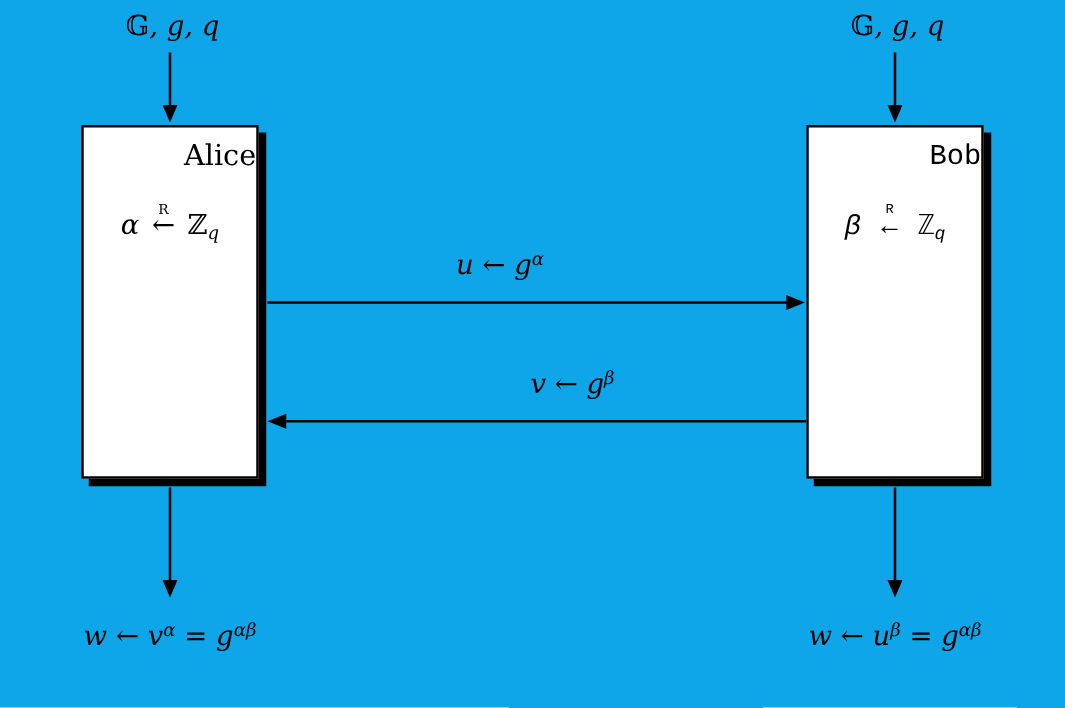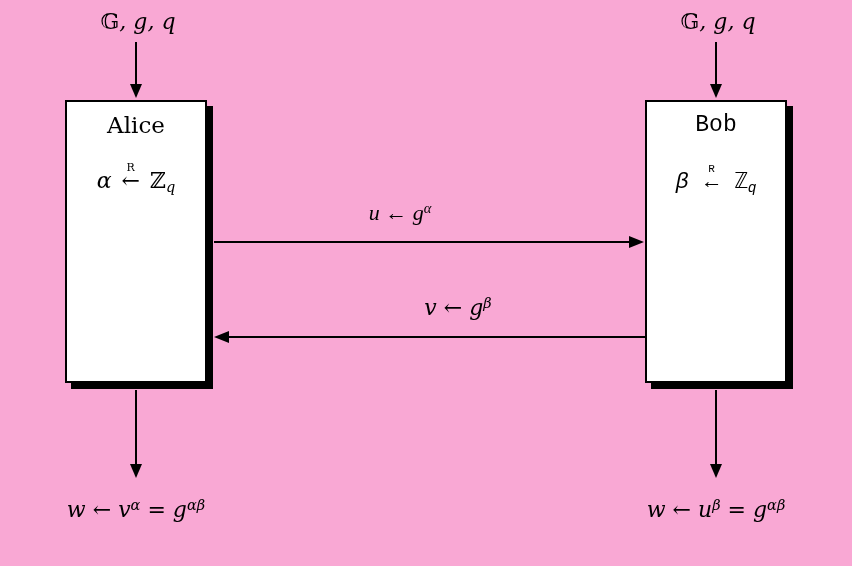--- a/index.html
+++ b/index.html
@@ -4,21 +4,21 @@
 <style>
   html, body {
     margin: 0;
     padding: 0;
     background: #fff;
   }
   .canvas {
     position: relative;
     width: 852px;
     height: 566px;
-    background: #f9a8d4;
+    background: #0ea5e9;
     color: #000;
     font-family: "DejaVu Serif", "DejaVu Sans", "Liberation Serif", serif;
     overflow: hidden;
   }
   .math {
     position: absolute;
     font-size: 22px;
     white-space: nowrap;
     line-height: 1.25;
   }
@@ -43,21 +43,21 @@
     height: 283px;
     border: 2px solid #000;
     background: #fff;
     box-shadow: 6px 6px 0 0 #000;
     box-sizing: border-box;
   }
   .party-title {
     position: absolute;
     top: 10px;
     left: 0; right: 0;
-    text-align: center;
+    text-align: right;
     font-size: 23px;
     font-style: normal;
   }
   .party-sample {
     position: absolute;
     top: 66px;
     left: 0; right: 0;
     text-align: center;
     font-size: 22px;
   }
@@ -140,21 +140,21 @@
 
   <div class="party-box" style="left:645px; top:100px;font-family:Liberation Mono, monospace;">
     <div class="party-title">Bob</div>
     <div class="party-sample">
       <span class="it">β</span>
       <span class="rand-arrow"><span class="rlabel">R</span><span class="up">←</span></span>
       <span class="up">ℤ</span><span class="sub">q</span>
     </div>
   </div>
 
-  <div class="math center" style="left:300px; top:199px; width:200px;font-family:Liberation Serif, serif;">
+  <div class="math center" style="left:300px; top:199px; width:200px;">
     <span class="it">u</span>
     <span class="up">←</span>
     <span class="it">g</span><span class="sup">α</span>
   </div>
   <div>
     <div class="hline" style="left:214px; top:241px; width:416px;"></div>
     <div class="head-right" style="left:629px; top:236px;"></div>
   </div>
 
   <div class="math center" style="left:358px; top:294px; width:200px;">

